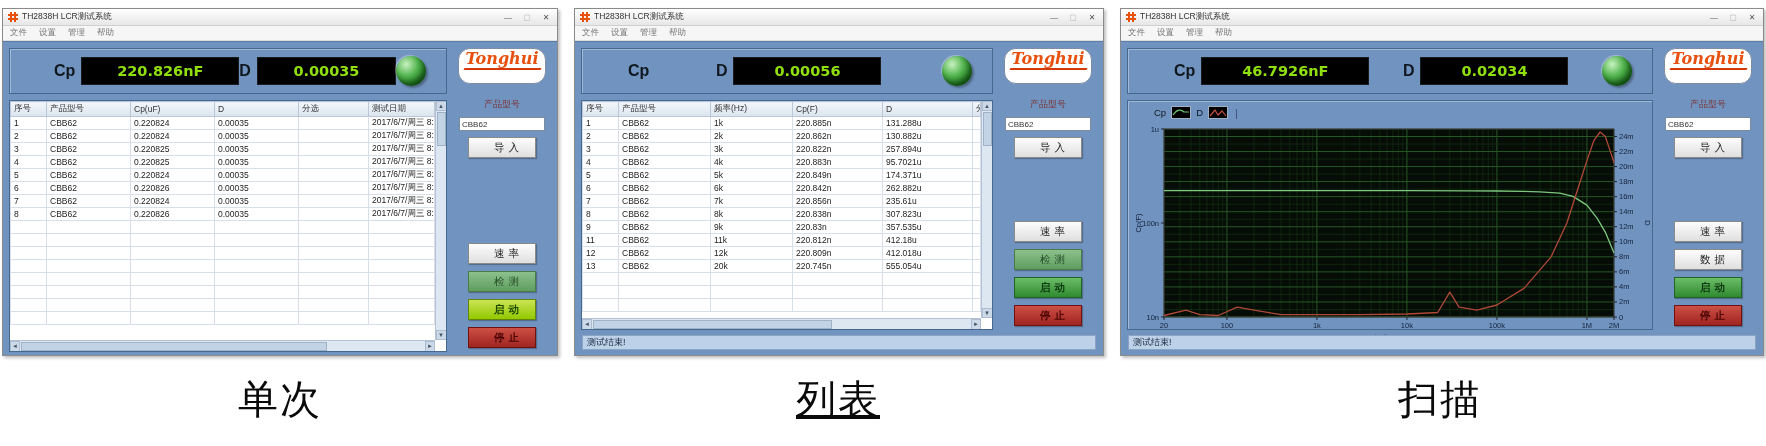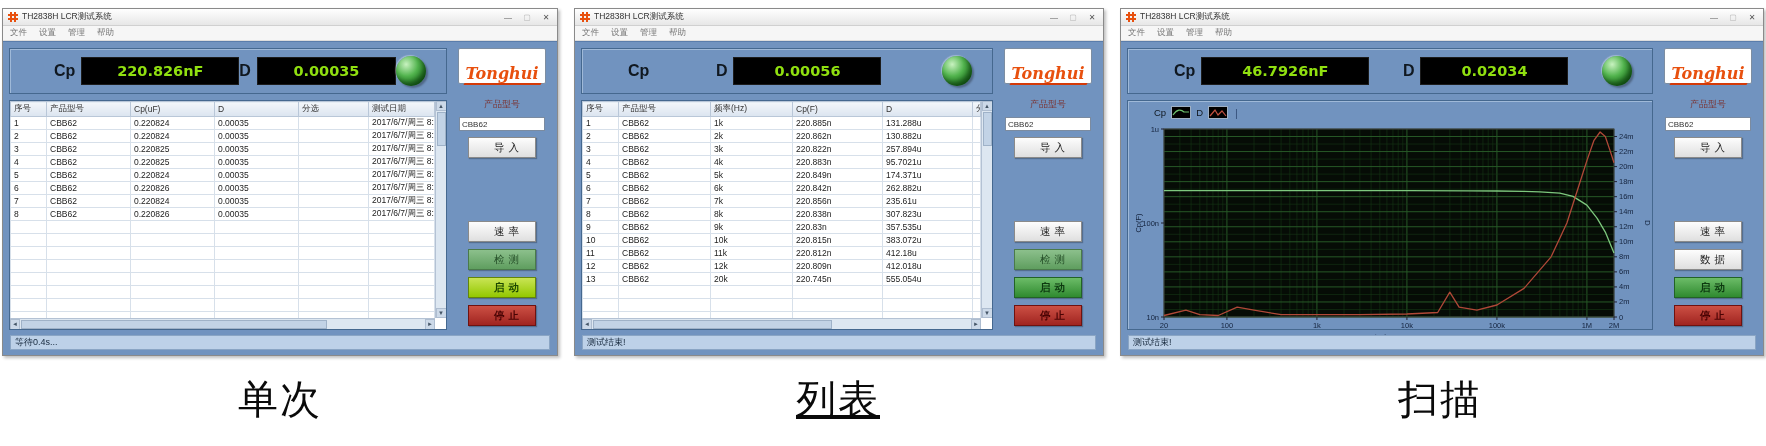--- a/index.html
+++ b/index.html
@@ -58,22 +58,22 @@
   .hscroll { position:absolute; left:0; bottom:0; right:11px; height:11px; background:#dde7f1;
     border-top:1px solid #b4c2d4; display:flex; align-items:center; }
   .hscroll .arr { width:10px; height:11px; background:#ccd9e8; border:1px solid #aebdd0; font-size:6px;
     color:#456; text-align:center; line-height:9px; flex:none; }
   .hscroll .thumb { height:9px; background:#c2d3e6; border:1px solid #9fb2c8; margin:0 1px; }
   .hthumb1 { width:72%; } .hthumb2 { width:60%; }
   .hscroll .track { flex:1; }
 
   
   .sidebar { width:98px; flex:none; display:flex; flex-direction:column; align-items:center; gap:6px; }
-  .logo-box { width:88px; height:36px; background:#fff; border:1px solid #7d8ea2; border-radius:2px;
-    display:flex; align-items:flex-end; justify-content:center; flex:none; }
+  .logo-box { width:88px; height:36px; background:#fff; border:1px solid #7d8ea2; border-radius:12px;
+    display:flex; align-items:flex-start; justify-content:center; flex:none; }
   .logo-text { font-family:"DejaVu Serif", serif; font-style:italic; font-weight:bold; font-size:16px;
     color:#e8500e; position:relative; }
   .logo-text::after { content:""; position:absolute; left:-2px; right:-2px; bottom:-2px; height:2px;
     background:#d43a08; transform:skewX(-30deg); }
   .product-label { font-size:9px; color:#7a3535; margin-top:8px; }
   .product-input { width:86px; height:14px; border:1px solid #7b8ba0; background:#fff; font-size:8px;
     color:#333; padding:0 2px; font-family:"Liberation Sans", sans-serif; }
   .btn { width:68px; height:21px; border:1px solid #8a8a8a; font-size:10.5px; color:#1c1c1c;
     display:flex; align-items:center; justify-content:center; letter-spacing:4px; padding-left:13px;
     background:linear-gradient(#fdfdfd,#dfdfdf); box-shadow:1px 1px 1px rgba(0,0,0,.25); cursor:default; }
@@ -319,23 +319,20 @@
           <button class="btn">导入</button>
           <div class="btn-gap"></div>
           <div class="btn-group">
             <button class="btn">速率</button>
             <button class="btn btn-detect">检测</button>
             <button class="btn btn-start-bright">启动</button>
             <button class="btn btn-stop">停止</button>
           </div>
         </div>
       </div>
-      <div class="statusbar">
-        <span>等待0.4s...</span>
-      </div>
     </div>
   </div>
 
   <div class="window w2">
     <div class="titlebar">
       <span class="app-icon">
         <svg width="10" height="10">
             <rect x="2" y="0" width="2" height="10" fill="#e8500e"></rect>
             <rect x="6" y="0" width="2" height="10" fill="#e8500e"></rect>
             <rect x="0" y="2" width="10" height="2" fill="#e8500e"></rect>
@@ -451,28 +448,20 @@
                     <td>220.838n</td>
                     <td>307.823u</td>
                     <td></td>
                   </tr>
                   <tr>
                     <td>9</td>
                     <td>CBB62</td>
                     <td>9k</td>
                     <td>220.83n</td>
                     <td>357.535u</td>
-                    <td></td>
-                  </tr>
-                  <tr>
-                    <td>10</td>
-                    <td>CBB62</td>
-                    <td>10k</td>
-                    <td>220.815n</td>
-                    <td>383.072u</td>
                     <td></td>
                   </tr>
                   <tr>
                     <td>11</td>
                     <td>CBB62</td>
                     <td>11k</td>
                     <td>220.812n</td>
                     <td>412.18u</td>
                     <td></td>
                   </tr>

